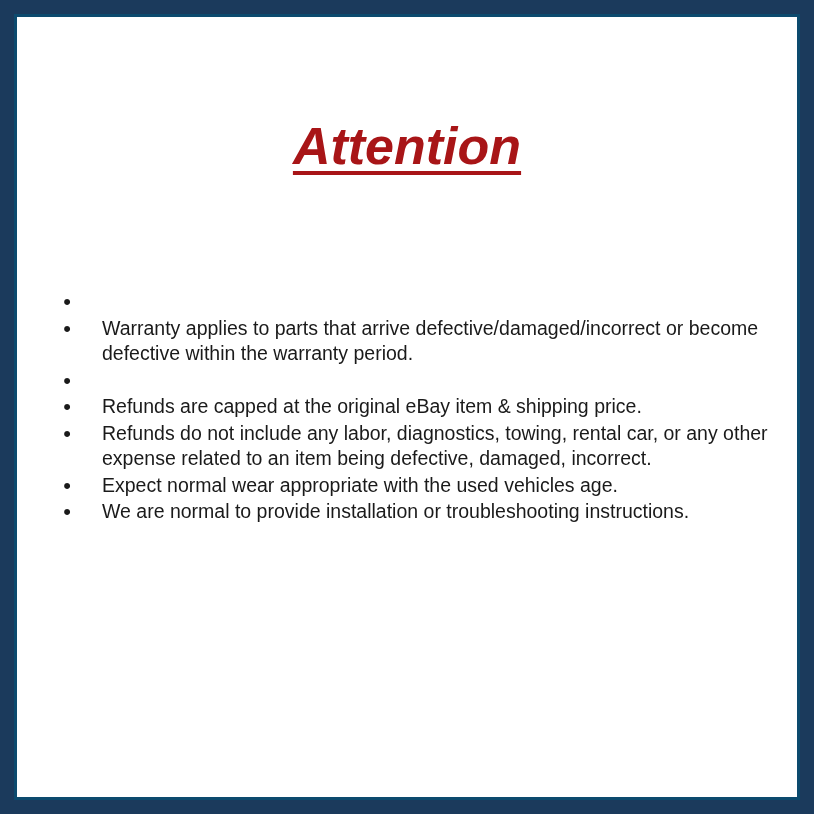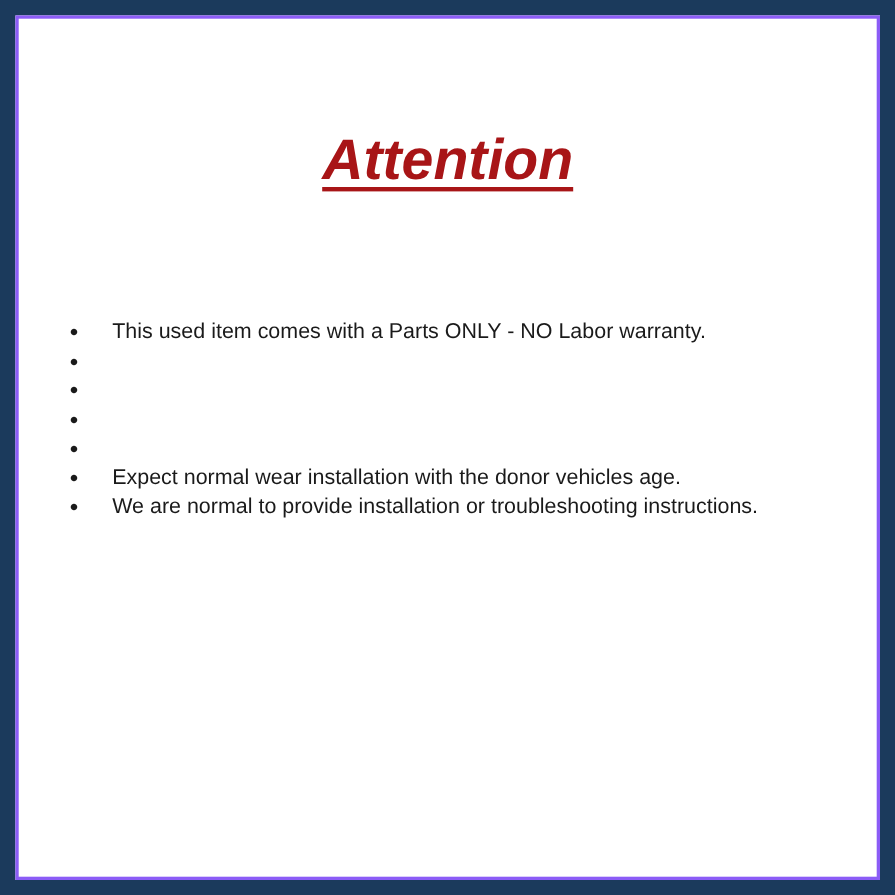--- a/index.html
+++ b/index.html
@@ -19,21 +19,21 @@
     height: 814px;
     background: #ffffff;
     border: 14px solid #1b3a5c;
     padding: 0;
     position: relative;
   }
   #notice-inner {
     box-sizing: border-box;
     width: 100%;
     height: 100%;
-    border: 3px solid #8b5cf6;
+    border: 3px solid #0c4a6e;
     padding: 0;
     position: relative;
   }
   #title {
     text-align: center;
     color: #a81517;
     font-weight: bold;
     font-style: italic;
     font-size: 52px;
     letter-spacing: 0px;
@@ -82,37 +82,39 @@
 <body>
 
 <div id="notice-card" style="border-color: rgb(27, 58, 92);">
   <div id="notice-inner">
 
     <h1 id="title" style="color: rgb(168, 21, 23);">Attention</h1>
 
     <ul id="bullet-list">
       <li>
         <span class="bullet-mark">•</span>
-        <span class="bullet-text">This used item comes with a Parts ONLY - NO Labor warranty.</span>
+      </li>
+      <li>
+        <span class="bullet-mark">•</span>
+        <span class="bullet-text">Warranty applies to parts that arrive defective/damaged/incorrect or become defective within the warranty period.</span>
       </li>
       <li>
         <span class="bullet-mark">•</span>
       </li>
       <li>
         <span class="bullet-mark">•</span>
+        <span class="bullet-text">Refunds are capped at the original eBay item &amp; shipping price.</span>
       </li>
       <li>
         <span class="bullet-mark">•</span>
+        <span class="bullet-text">Refunds do not include any labor, diagnostics, towing, rental car, or any other expense related to an item being defective, damaged, incorrect.</span>
       </li>
       <li>
         <span class="bullet-mark">•</span>
-      </li>
-      <li>
-        <span class="bullet-mark">•</span>
-        <span class="bullet-text">Expect normal wear installation with the donor vehicles age.</span>
+        <span class="bullet-text">Expect normal wear appropriate with the used vehicles age.</span>
       </li>
       <li>
         <span class="bullet-mark">•</span>
         <span class="bullet-text">We are normal to provide installation or troubleshooting instructions.</span>
       </li>
     </ul>
 
   </div>
 </div>
 

